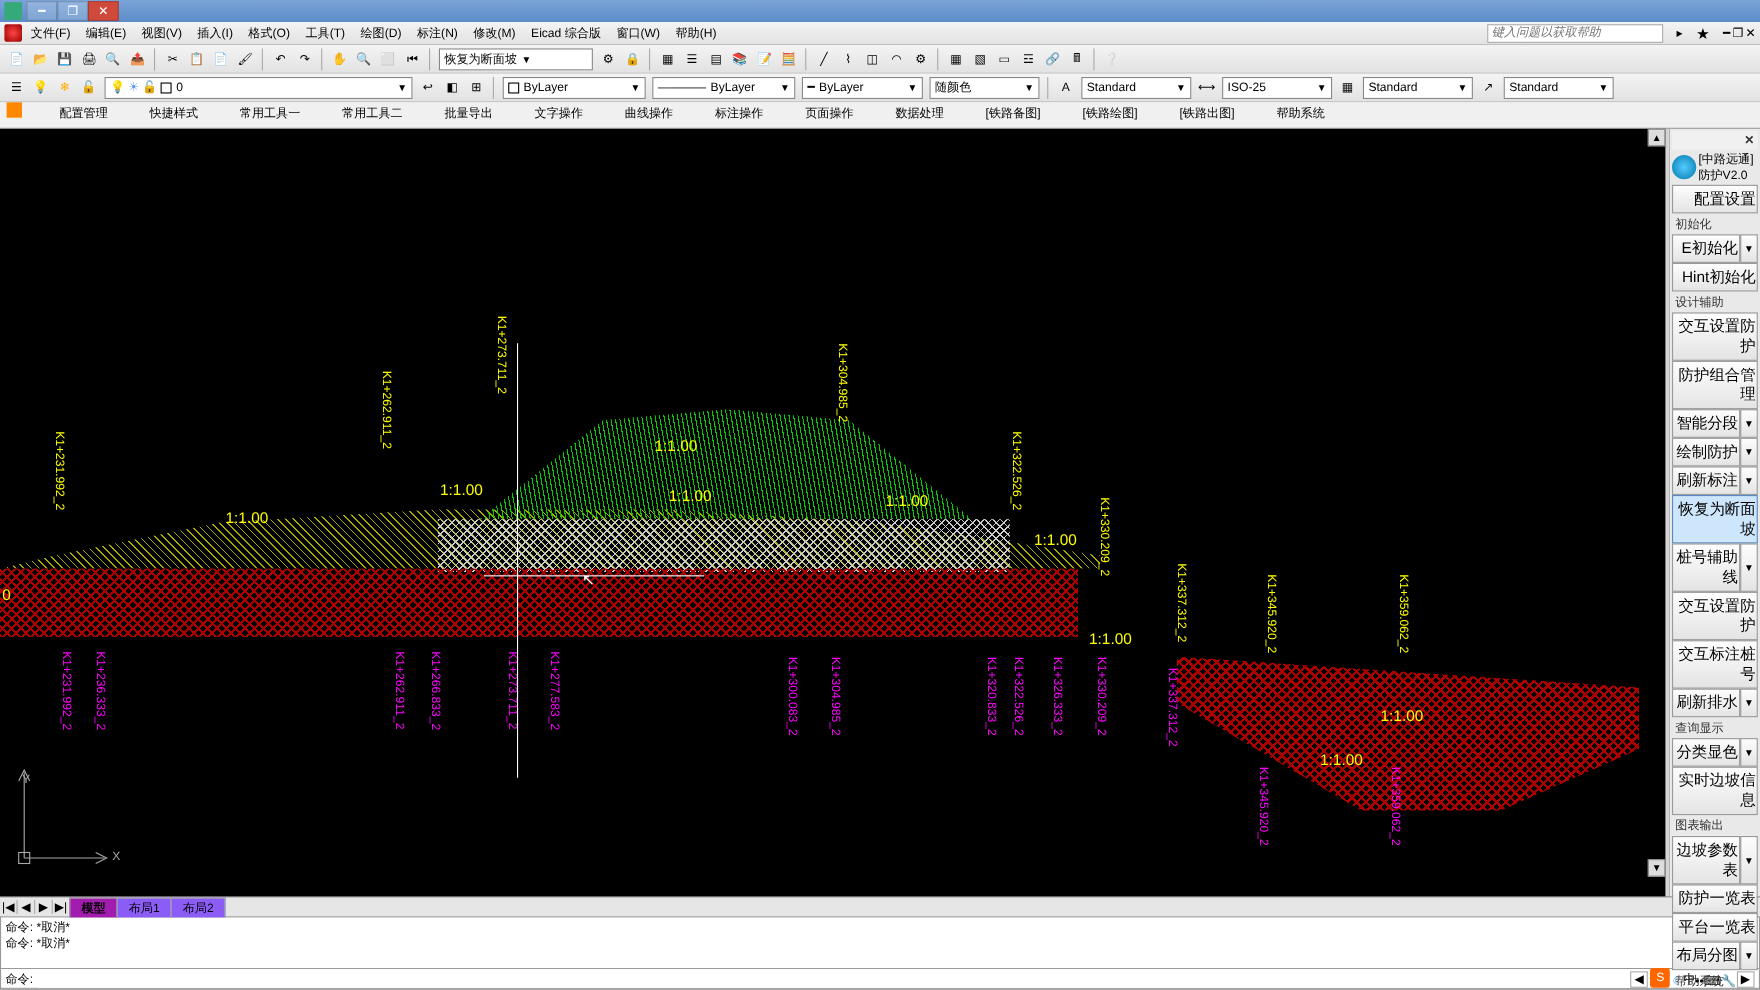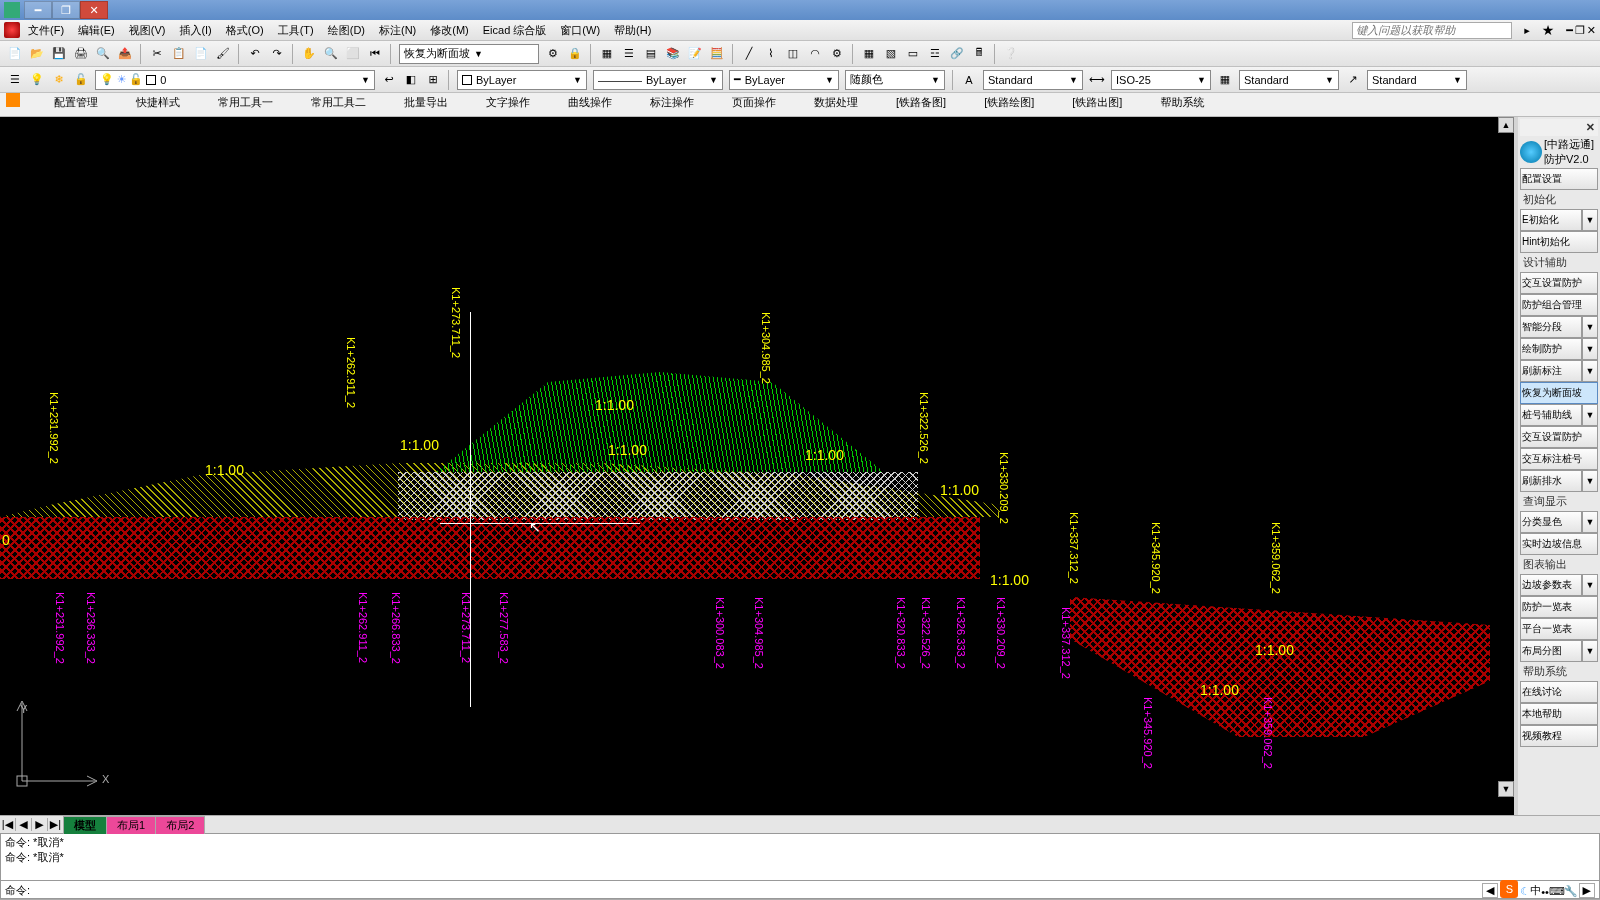--- a/index.html
+++ b/index.html
@@ -27,37 +27,37 @@
 .combo100{width:100px;}
 .tb-icon{font-size:14px;}
 
 .tabbar { height: 24px; background:#f0f0f0; display:flex; align-items:flex-start; padding:0 6px; gap:30px; border-bottom:1px solid #bbb;}
 .tabbar span { cursor:pointer; padding:2px 4px; }
 
 .workspace { position:relative; height:698px; background:#000; display:flex; }
 .canvas { flex:1; position:relative; overflow:hidden; border-right:4px solid #d4d4d4;}
 .right-panel { width:82px; background:#e9e9e9; display:flex; flex-direction:column; padding:2px; gap:1px;}
 .rp-header{font-weight:bold; color:#333; padding:2px 3px; background:#f0f0f0;}
-.rp-btn { background:linear-gradient(#fdfdfd,#e4e4e4); border:1px solid #9a9a9a; text-align:left; padding:3px 1px; cursor:pointer; font-size:10px;}
+.rp-btn { background:linear-gradient(#fdfdfd,#e4e4e4); border:1px solid #9a9a9a; text-align:right; padding:3px 1px; cursor:pointer; font-size:14px;}
 .rp-btn.sel{ background:#cde6fb; border-color:#5a8ac2;}
 .rp-section{ color:#333; padding:2px 3px; font-size:11px;}
 .rp-row{display:flex;}
 .rp-row .rp-btn{flex:1;}
 .rp-row .dd{width:16px; background:linear-gradient(#fdfdfd,#e4e4e4); border:1px solid #9a9a9a; display:flex;align-items:center;justify-content:center;cursor:pointer;font-size:9px;}
 
 .ucs{position:absolute; left:10px; bottom:20px; color:#aaa;}
 .ucs .y{position:absolute;left:10px;bottom:80px;}
 .ucs .x{position:absolute;left:92px;bottom:10px;}
 .ucs svg{stroke:#aaa;fill:none;}
 
 .tabs-row{height:18px;background:#e6e6e6;border-top:1px solid #aaa;display:flex;align-items:center;}
 .tabs-row .navbtn{width:16px;text-align:center;cursor:pointer;border-right:1px solid #aaa;}
 .tabs-row .tab{padding:1px 10px;background:#fff;border:1px solid #aaa;border-bottom:none;cursor:pointer;margin-left:-1px;}
-.tabs-row .tab.active{background:#15803d;font-weight:bold;}
-.tabs-row .tab.inact{background:#ec4899;}
+.tabs-row .tab.active{background:#a21caf;font-weight:bold;}
+.tabs-row .tab.inact{background:#8b5cf6;}
 
 .cmdlog{height:48px;background:#fff;border:1px solid #999;overflow:hidden;padding:1px 4px;}
 .cmdline{height:18px;background:#fff;border:1px solid #999;border-top:none;padding:0 4px;display:flex;align-items:flex-end;}
 .cmdline input{flex:1;border:none;outline:none;}
 
 .statusbar{height:22px;background:linear-gradient(#f4f4f4,#d8d8d8);display:flex;align-items:center;padding:0 4px;border-top:1px solid #aaa;}
 .statusbar .right{margin-left:auto;display:flex;align-items:center;gap:4px;}
 
 
 .draw-label{position:absolute;color:#ff0;font-size:11px;writing-mode:vertical-rl;text-orientation:mixed;}

